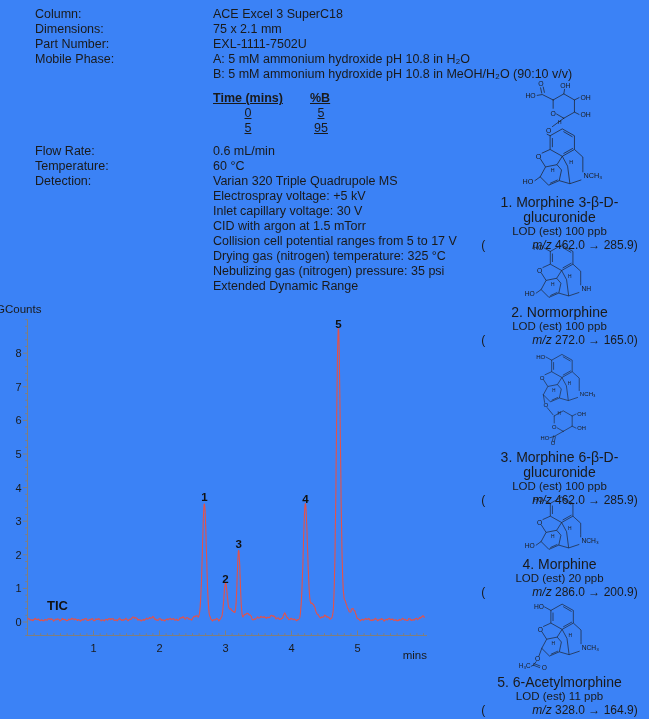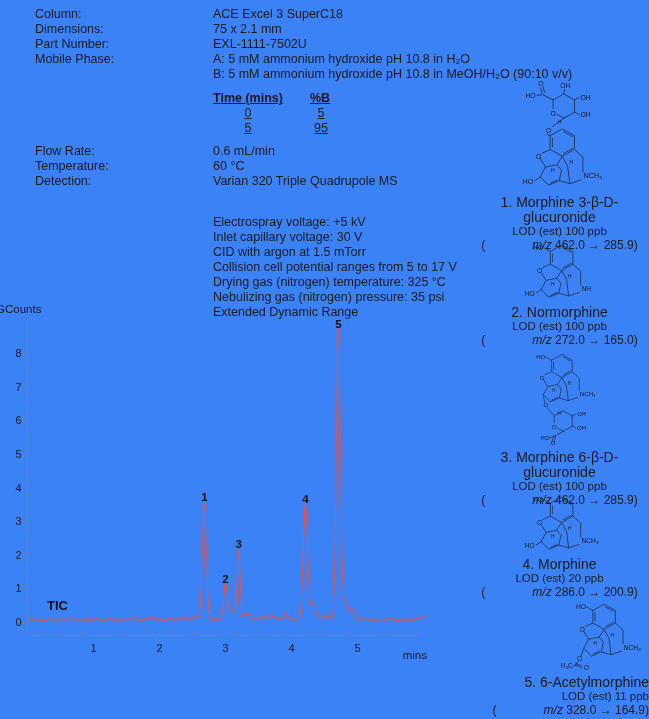--- a/index.html
+++ b/index.html
@@ -11,21 +11,21 @@
   .mlabel{width:178px;flex:0 0 178px;}
   .mval{flex:1;}
   .vline{display:block;}
   .gradient{margin-left:178px;margin-top:9px;margin-bottom:8px;text-decoration:underline;}
   .grow{display:flex;}
   .ghead{font-weight:bold;}
   .gc1{width:97px;}
   .gc2{width:22px;}
   .gc1.c{text-align:center;padding-right:27px;box-sizing:border-box;}
   .gc2.c{text-align:center;}
-  .dlines{margin-left:178px;margin-top:26px;}
+  .dlines{margin-left:178px;}
   
   .chart{position:absolute;left:0;top:300px;}
   .chart text{font-family:"Liberation Sans",sans-serif;}
   .tick{font-size:11px;fill:#1a1a1a;}
   .ylab{font-size:11.5px;fill:#1a1a1a;}
   .ticlab{font-size:13px;font-weight:bold;fill:#111;}
   .minslab{font-size:11.5px;fill:#1a1a1a;}
   .peaklabel{font-size:11.5px;font-weight:bold;fill:#111;}
   
   .structure-block{position:absolute;left:470px;width:179px;display:flex;flex-direction:column;align-items:center;text-align:center;}
@@ -324,21 +324,21 @@
       <text x="98" y="75">NCH₃</text>
       <text x="32" y="82" text-anchor="end">HO</text>
       <text x="79" y="57" class="sm">H</text>
       <text x="55" y="68" class="sm">H</text>
     </svg>
     <div class="sc-name">4. Morphine</div>
     <div class="sc-lod">LOD (est) 20 ppb</div>
     <div class="sc-mz"><span>(</span><span class="mz-i">m/z</span><span> 286.0 → 200.9)</span></div>
   </div>
 
-  <div class="structure-block" style="top:597px;align-items:flex-end;">
+  <div class="structure-block" style="top:597px;">
     <svg class="struct" width="94" height="76" viewBox="0 0 134 108">
       <path d="M54,19 L45,14 M41,73 L37,84 M33,92 L29,97 M29,97 L38,100.5 M29.5,94.6 L38.5,98.1 M29,97 L26,98.5"></path>
       <g transform="translate(0,2)">
           <use href="#coreP"></use>
         </g>
       <text x="44" y="17" text-anchor="end">HO</text>
       <text x="39" y="50" text-anchor="middle">O</text>
       <text x="98" y="75">NCH₃</text>
       <text x="35" y="91" text-anchor="middle">O</text>
       <text x="41" y="104">O</text>

